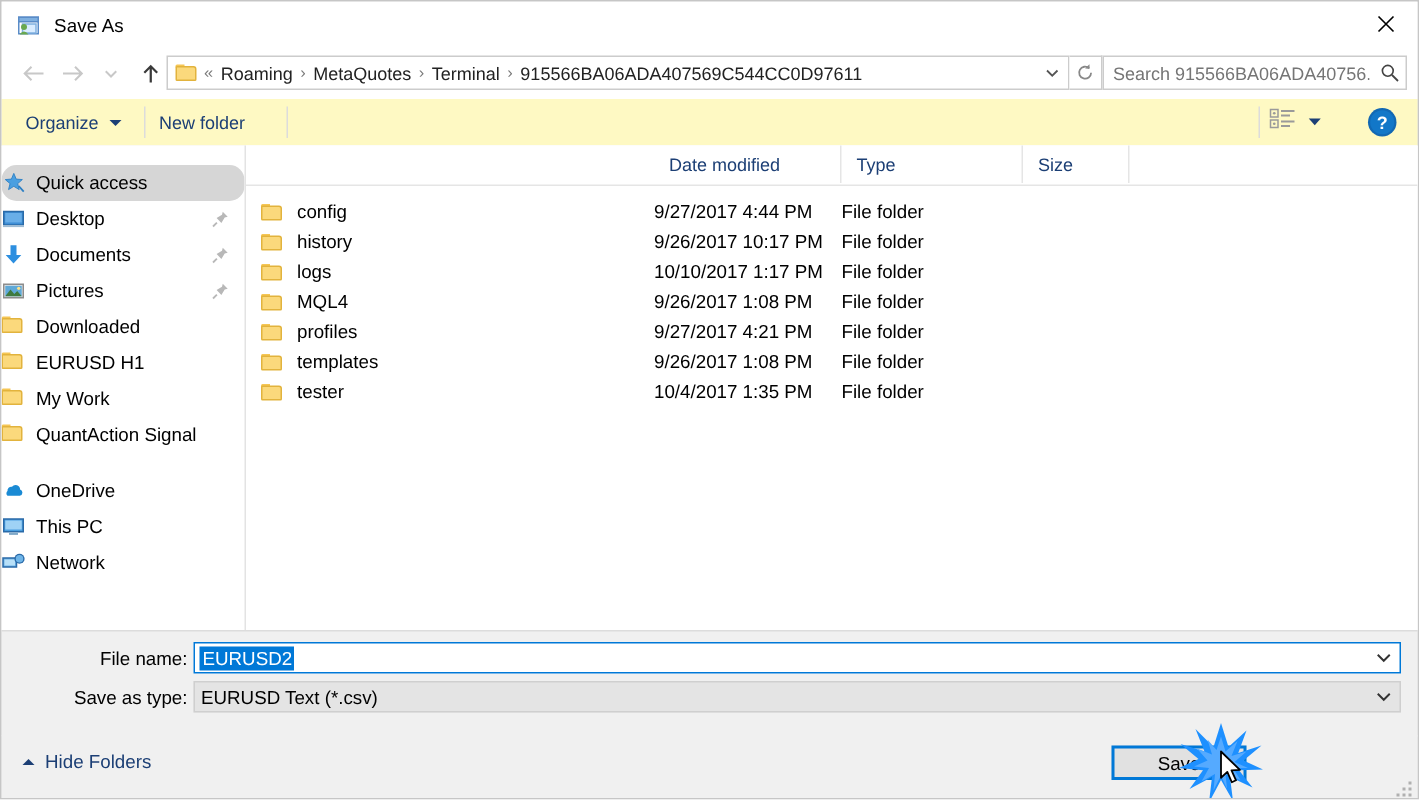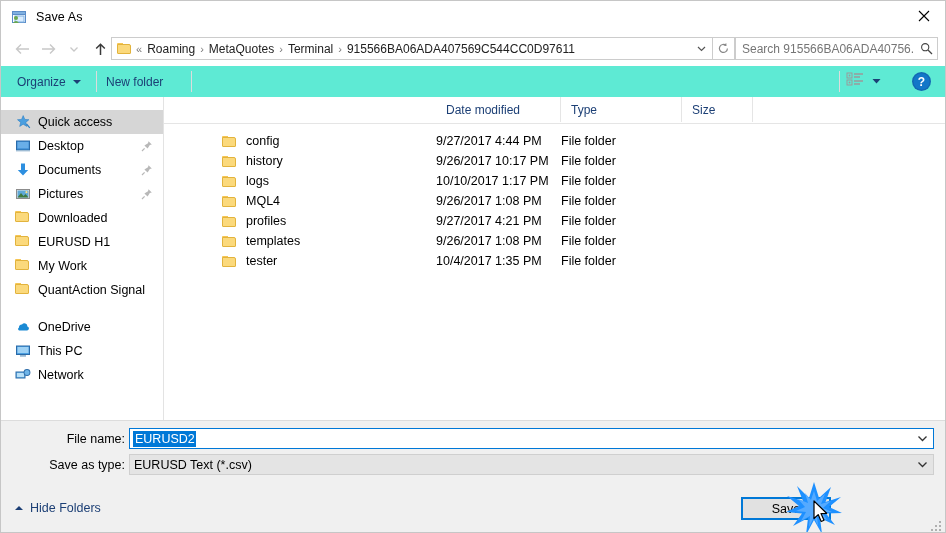--- a/index.html
+++ b/index.html
@@ -131,21 +131,21 @@
     background: transparent;
     min-width: 0;
   }
   .search-ico { width: 22px; display:flex; align-items:center; justify-content:center; }
 
   
   .cmdbar {
     position: absolute;
     left: 0; top: 65px;
     width: 946px; height: 31px;
-    background: #5eead4;
+    background: #fef9c3;
     border-bottom: 1px solid #dcdcdc;
   }
   .cmd-item {
     position: absolute;
     top: 5px;
     height: 22px;
     display: flex;
     align-items: center;
     color: #1c3f75;
     font-size: 12px;
@@ -190,22 +190,22 @@
     border-right: 1px solid #e3e3e3;
     overflow: hidden;
   }
   .sb-item {
     position: relative;
     height: 24px;
     display: flex;
     align-items: center;
     font-size: 12.5px;
     color: #000;
-    padding-left: 14px;
-    box-sizing: border-box;
+    box-sizing: border-box;
+    border-radius: 10px;
   }
   .sb-item.selected { background: #d6d6d6; }
   .sb-item .sb-ico {
     width: 16px; height: 16px;
     margin-right: 7px;
     flex: 0 0 auto;
     position: relative;
   }
   .sb-item .sb-label { white-space: nowrap; }
   .sb-item .pin {
@@ -275,21 +275,21 @@
     position: relative;
     height: 20px;
     display: flex;
     align-items: center;
     font-size: 12.5px;
     color: #000;
   }
   .row .cell-name {
     position: absolute;
     left: 10px;
-    display: flex; align-items: center; margin-left: 48px;
+    display: flex; align-items: center;
   }
   .row .cell-name .folder { margin-right: 8px; }
   .row .cell-date { position: absolute; left: 272px; color: #000; }
   .row .cell-type { position: absolute; left: 397px; color: #000; }
   .row .cell-size { position: absolute; left: 518px; color: #000; }
 
   
   .form-area {
     position: absolute;
     left: 0; top: 419px;

